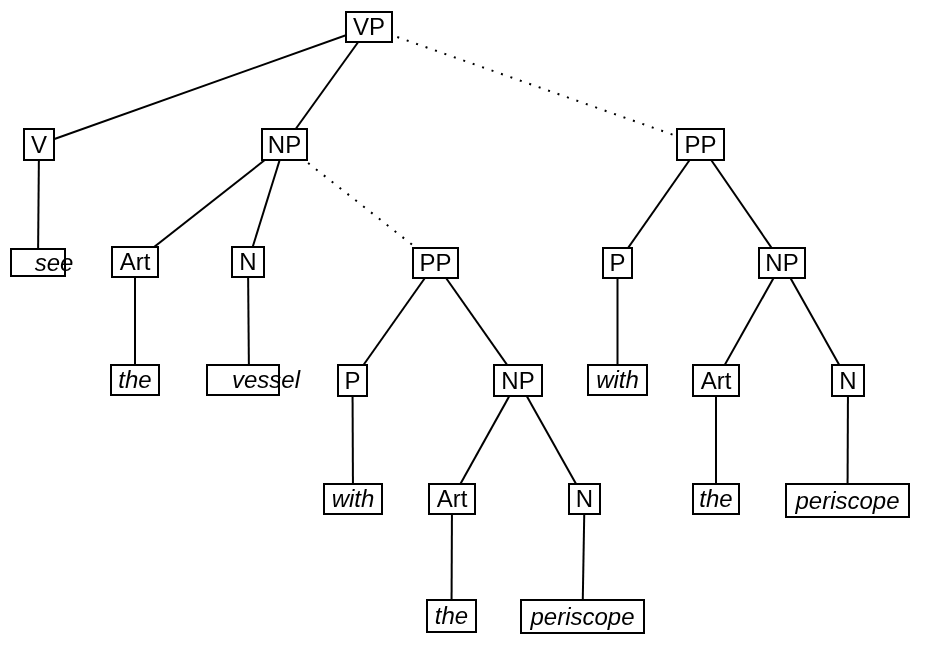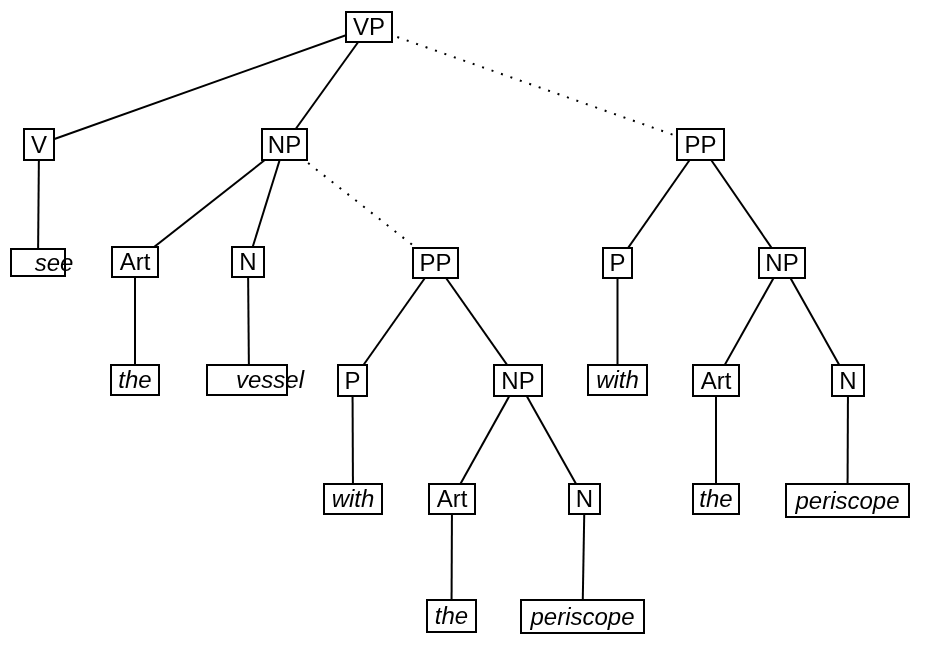--- a/index.html
+++ b/index.html
@@ -95,21 +95,21 @@
     </div>
     <div class="tree-node" style="left: 602px; top: 247px; width: 31px; height: 32px;">
       <span>P</span>
     </div>
     <div class="tree-node" style="left: 758px; top: 247px; width: 48px; height: 32px;">
       <span>NP</span>
     </div>
     <div class="tree-node word" style="left: 110px; top: 364px; width: 50px; height: 32px;">
       <span>the</span>
     </div>
-    <div class="tree-node word" style="left: 206px; top: 364px; width: 82px; height: 32px; padding-left: 46px;">
+    <div class="tree-node word" style="left: 206px; top: 364px; width: 74px; height: 32px; padding-left: 46px;">
       <span>vessel</span>
     </div>
     <div class="tree-node" style="left: 337px; top: 364px; width: 31px; height: 33px;">
       <span>P</span>
     </div>
     <div class="tree-node" style="left: 493px; top: 364px; width: 50px; height: 33px;">
       <span>NP</span>
     </div>
     <div class="tree-node word" style="left: 587px; top: 364px; width: 61px; height: 32px;">
       <span>with</span>

